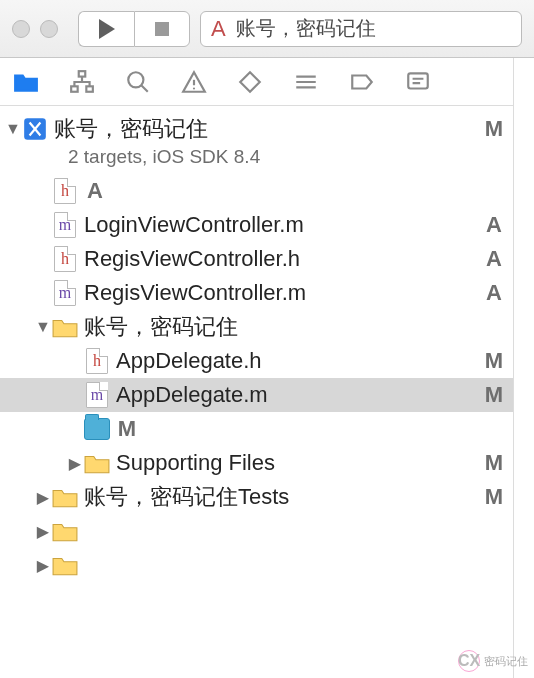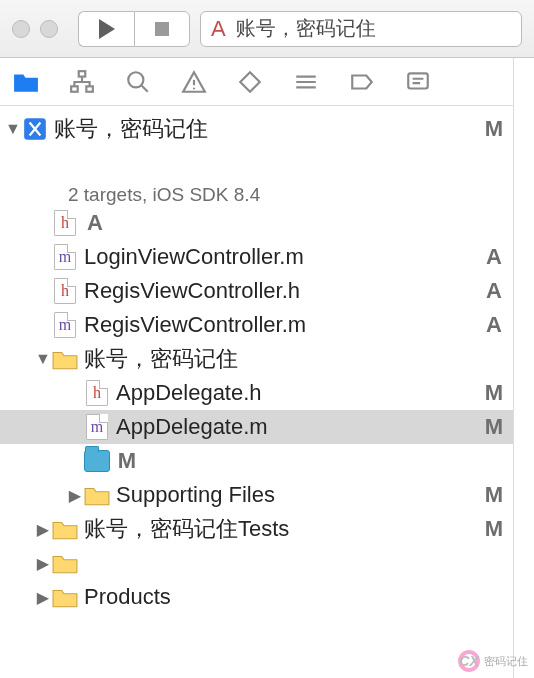--- a/index.html
+++ b/index.html
@@ -64,35 +64,35 @@
   }
   .tree-row.selected { background: #d7d7d7; }
   .sub { font-size: 19px; color: #6d6d6d; }
   .disclosure { width: 18px; text-align: center; color: #6d6d6d; font-size: 16px; }
   .file-icon { width: 26px; height: 26px; display: flex; align-items: center; justify-content: center; margin-right: 6px; flex-shrink: 0; }
   .label-wrap { flex: 1; white-space: nowrap; overflow: hidden; text-overflow: ellipsis; }
   .status { width: 22px; text-align: center; font-weight: 700; font-size: 22px; color: #6e6e6e; }
   .indent0 { padding-left: 4px; }
   .indent1 { padding-left: 34px; }
   .indent2 { padding-left: 66px; }
-  .proj-sub-row { display: flex; align-items: flex-end; height: 28px; padding-left: 68px; margin-top: 32px; }
+  .proj-sub-row { display: flex; align-items: flex-start; height: 28px; padding-left: 68px; }
 
   
   .folder-svg { fill: #ffd86f; stroke: #cba33e; }
   .proj-svg { fill: #2f7de6; }
   .doc { width: 22px; height: 26px; background: #fff; border: 1px solid #b9b9b9; border-radius: 1px; position: relative; display: flex; align-items: center; justify-content: center; font-family: "Times New Roman", serif; font-size: 16px; }
   .doc::after { content: ""; position: absolute; right: -1px; top: -1px; width: 8px; height: 8px; background: #fff; border-left: 1px solid #b9b9b9; border-bottom: 1px solid #b9b9b9; }
   .doc.h { color: #c3453e; }
   .doc.m { color: #6b4aa8; }
   .assets-ic { width: 26px; height: 22px; background: #4fb0d8; border-radius: 3px; border: 1px solid #2a8fbb; position: relative; }
   .assets-ic::before { content: ""; position: absolute; left: 0; top: -5px; width: 12px; height: 5px; background: #4fb0d8; border: 1px solid #2a8fbb; border-bottom: none; border-radius: 2px 2px 0 0; }
 
   
   .watermark { position: absolute; right: 6px; bottom: 6px; font-size: 11px; color: #aaa; display: flex; align-items: center; gap: 4px; }
-  .watermark .wm-circle { width: 22px; height: 22px; border: 4px solid #f9a8d4; border-radius: 50%; display: flex; align-items: center; justify-content: center; font-weight: bold; font-size: 14px; color: #bbb; font-style: italic; }
+  .watermark .wm-circle { width: 22px; height: 22px; border: 1px solid #f9a8d4; border-radius: 50%; display: flex; align-items: center; justify-content: center; font-weight: bold; font-size: 16px; color: #bbb; }
 </style>
 </head>
 <body>
 
 <div class="top-toolbar">
   <div class="traffic-lights">
     <div class="dot"></div>
     <div class="dot"></div>
   </div>
   <div style="display:flex;">
@@ -270,21 +270,20 @@
         </span>
         <span class="status"></span>
       </div>
       <div class="tree-row indent1">
         <span class="disclosure">▶</span>
         <span class="file-icon">
           <svg width="26" height="22" viewBox="0 0 24 20">
             <path class="folder-svg" d="M1 4h8l2 3h12v12H1z"></path>
           </svg>
         </span>
-        <span class="label-wrap">Products</span>
         <span class="status"></span>
       </div>
     </div>
 </div>
 
 <div class="watermark">
   <span class="wm-circle">CX</span>
   <span>密码记住</span>
 </div>
 

